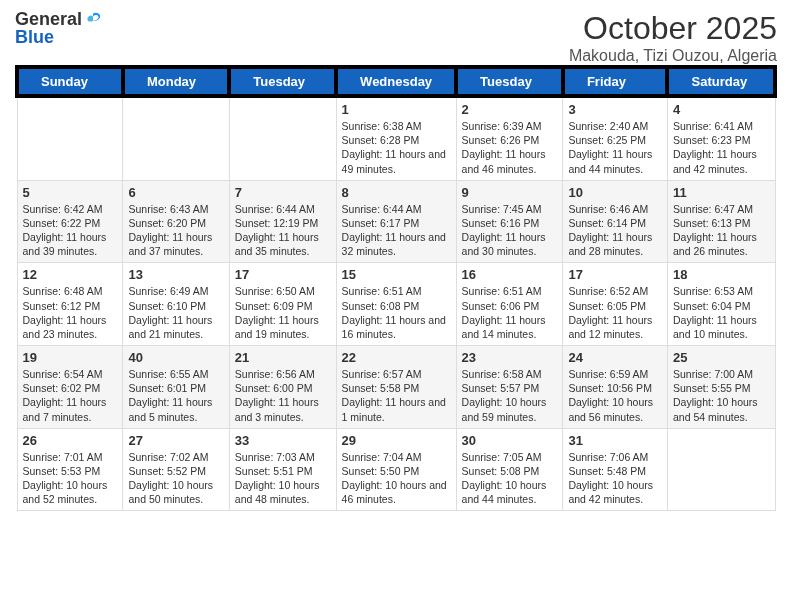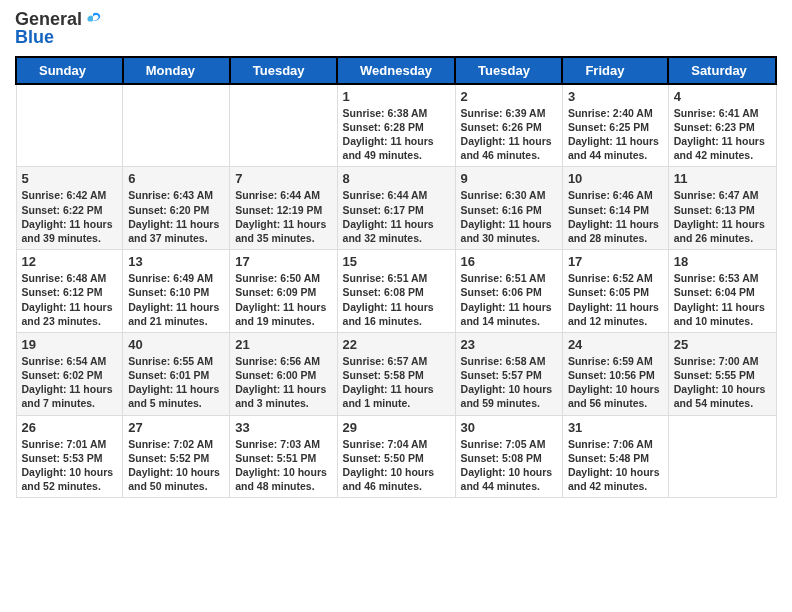--- a/index.html
+++ b/index.html
@@ -12,21 +12,20 @@
     .page {
       width: 792px;
       min-height: 612px;
       background: #fff;
       padding: 10px 15px;
     }
     .header {
       display: flex;
       justify-content: space-between;
       align-items: flex-start;
-      margin-bottom: 8px;
     }
     .logo {
       display: flex;
       align-items: center;
     }
     .logo-text {
       font-size: 18px;
       font-weight: bold;
       line-height: 1.1;
     }
@@ -53,21 +52,21 @@
       width: 100%;
       border-collapse: collapse;
       border: 1px solid #ccc;
     }
     .calendar th {
       background: #1565c0;
       color: #fff;
       text-align: left;
       padding: 5px 22px;
       font-size: 13px;
-      border: 2px solid #000000;
+      border: 4px solid #000000;
       margin-left: 41px;
     }
     .calendar td {
       vertical-align: top;
       padding: 4px 5px;
       border: 1px solid #ddd;
       width: calc(100% / 7);
       min-height: 80px;
       font-size: 11px;
       color: #333;
@@ -79,21 +78,20 @@
     .day-num {
       font-size: 13px;
       font-weight: bold;
       margin-bottom: 2px;
       display: block;
     }
     .day-info {
       font-size: 10.5px;
       color: #333;
       line-height: 1.35;
-      font-weight: bold;
     }
     .empty-cell {
       background: #fff !important;
     }
   </style>
 </head>
 <body>
 
 <div class="page">
   <div class="header">
@@ -105,20 +103,22 @@
           </span>
           <svg class="logo-icon" viewBox="0 0 20 18" xmlns="http://www.w3.org/2000/svg">
             <path d="M10 2 C12 0, 18 1, 18 5 C18 8, 14 10, 10 10 C14 9, 17 7, 16 5 C15 3, 12 3, 10 5 Z" fill="#1e90ff"></path>
             <path d="M10 5 C8 3, 5 4, 4 7 C3 10, 6 12, 10 10 Z" fill="#4db6e8"></path>
           </svg>
         </div>
         <div class="logo-blue" style="font-size:18px;font-weight:bold;color:#1565c0;margin-top:-3px;">Blue</div>
       </div>
     </div>
     <div class="title-block">
+      <div class="month-title">October 2025</div>
+      <div class="location-title">Makouda, Tizi Ouzou, Algeria</div>
     </div>
   </div>
 
   <table class="calendar">
     <thead>
       <tr>
       <th>Sunday</th>
           <th>Monday</th>
           <th>Tuesday</th>
           <th>Wednesday</th>
@@ -161,21 +161,21 @@
           <td>
             <span class="day-num">7</span>
             <div class="day-info"><span>Sunrise: 6:44 AM</span><br><span>Sunset: 12:19 PM</span><br><span>Daylight: 11 hours and 35 minutes.</span></div>
           </td>
           <td>
             <span class="day-num">8</span>
             <div class="day-info"><span>Sunrise: 6:44 AM</span><br><span>Sunset: 6:17 PM</span><br><span>Daylight: 11 hours and 32 minutes.</span></div>
           </td>
           <td>
             <span class="day-num">9</span>
-            <div class="day-info"><span>Sunrise: 6:30 AM</span><br><span>Sunset: 6:16 PM</span><br><span>Daylight: 11 hours and 30 minutes.</span></div>
+            <div class="day-info"><span>Sunrise: 7:45 AM</span><br><span>Sunset: 6:16 PM</span><br><span>Daylight: 11 hours and 30 minutes.</span></div>
           </td>
           <td>
             <span class="day-num">10</span>
             <div class="day-info"><span>Sunrise: 6:46 AM</span><br><span>Sunset: 6:14 PM</span><br><span>Daylight: 11 hours and 28 minutes.</span></div>
           </td>
           <td>
             <span class="day-num">11</span>
             <div class="day-info"><span>Sunrise: 6:47 AM</span><br><span>Sunset: 6:13 PM</span><br><span>Daylight: 11 hours and 26 minutes.</span></div>
           </td>
         </tr>

